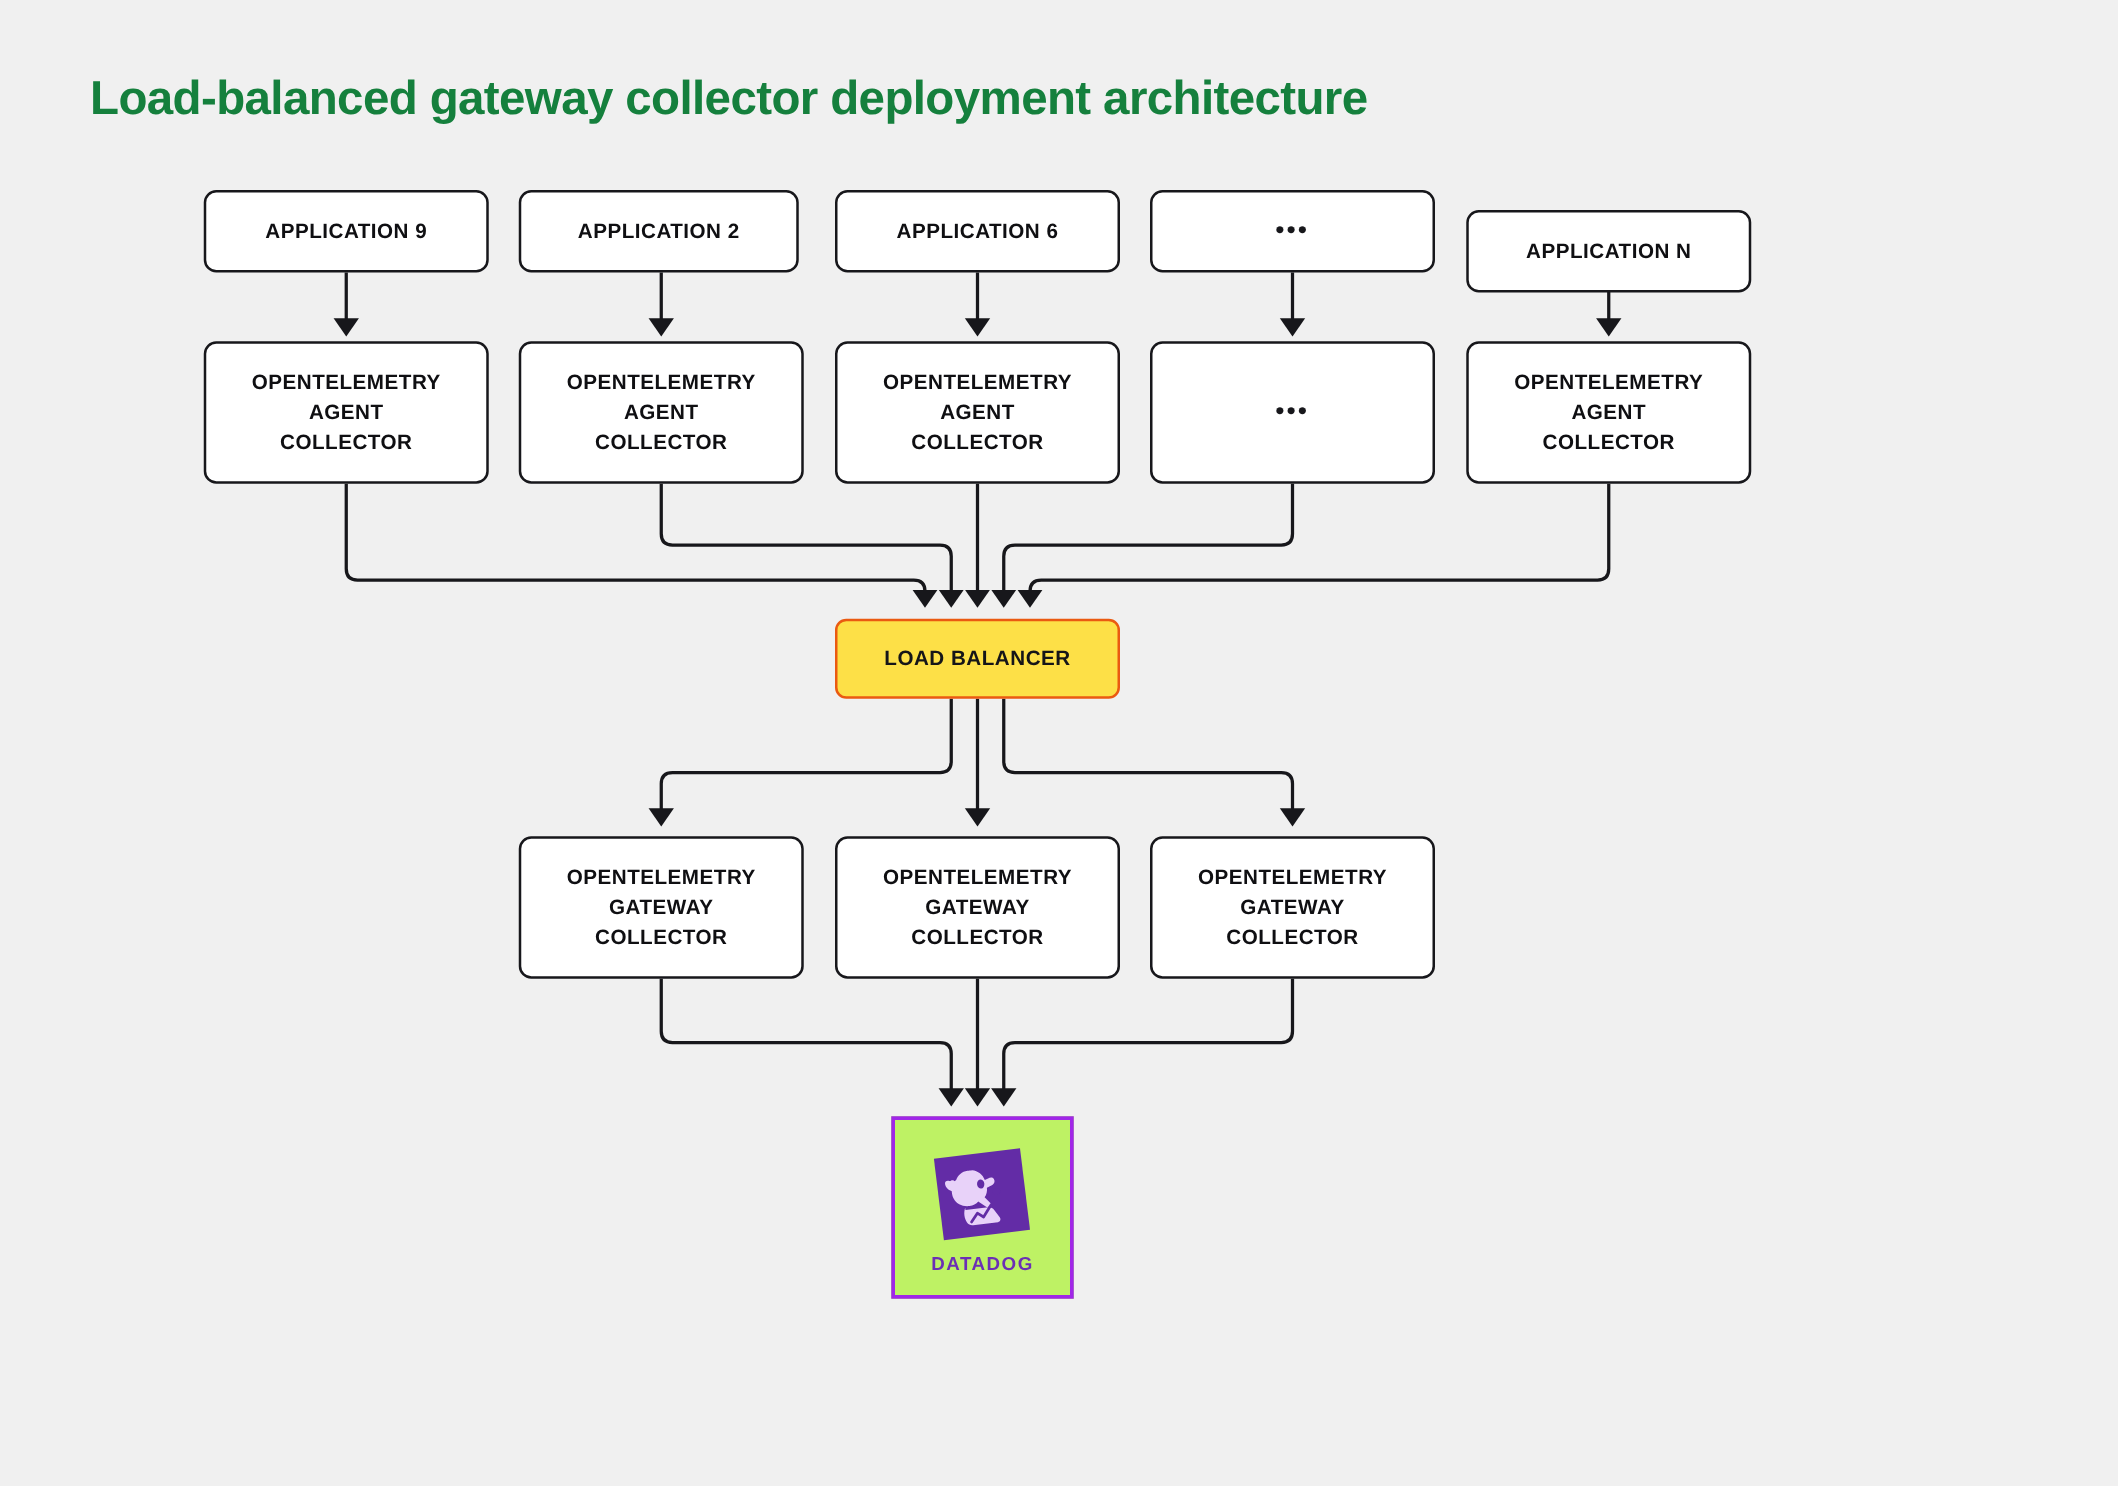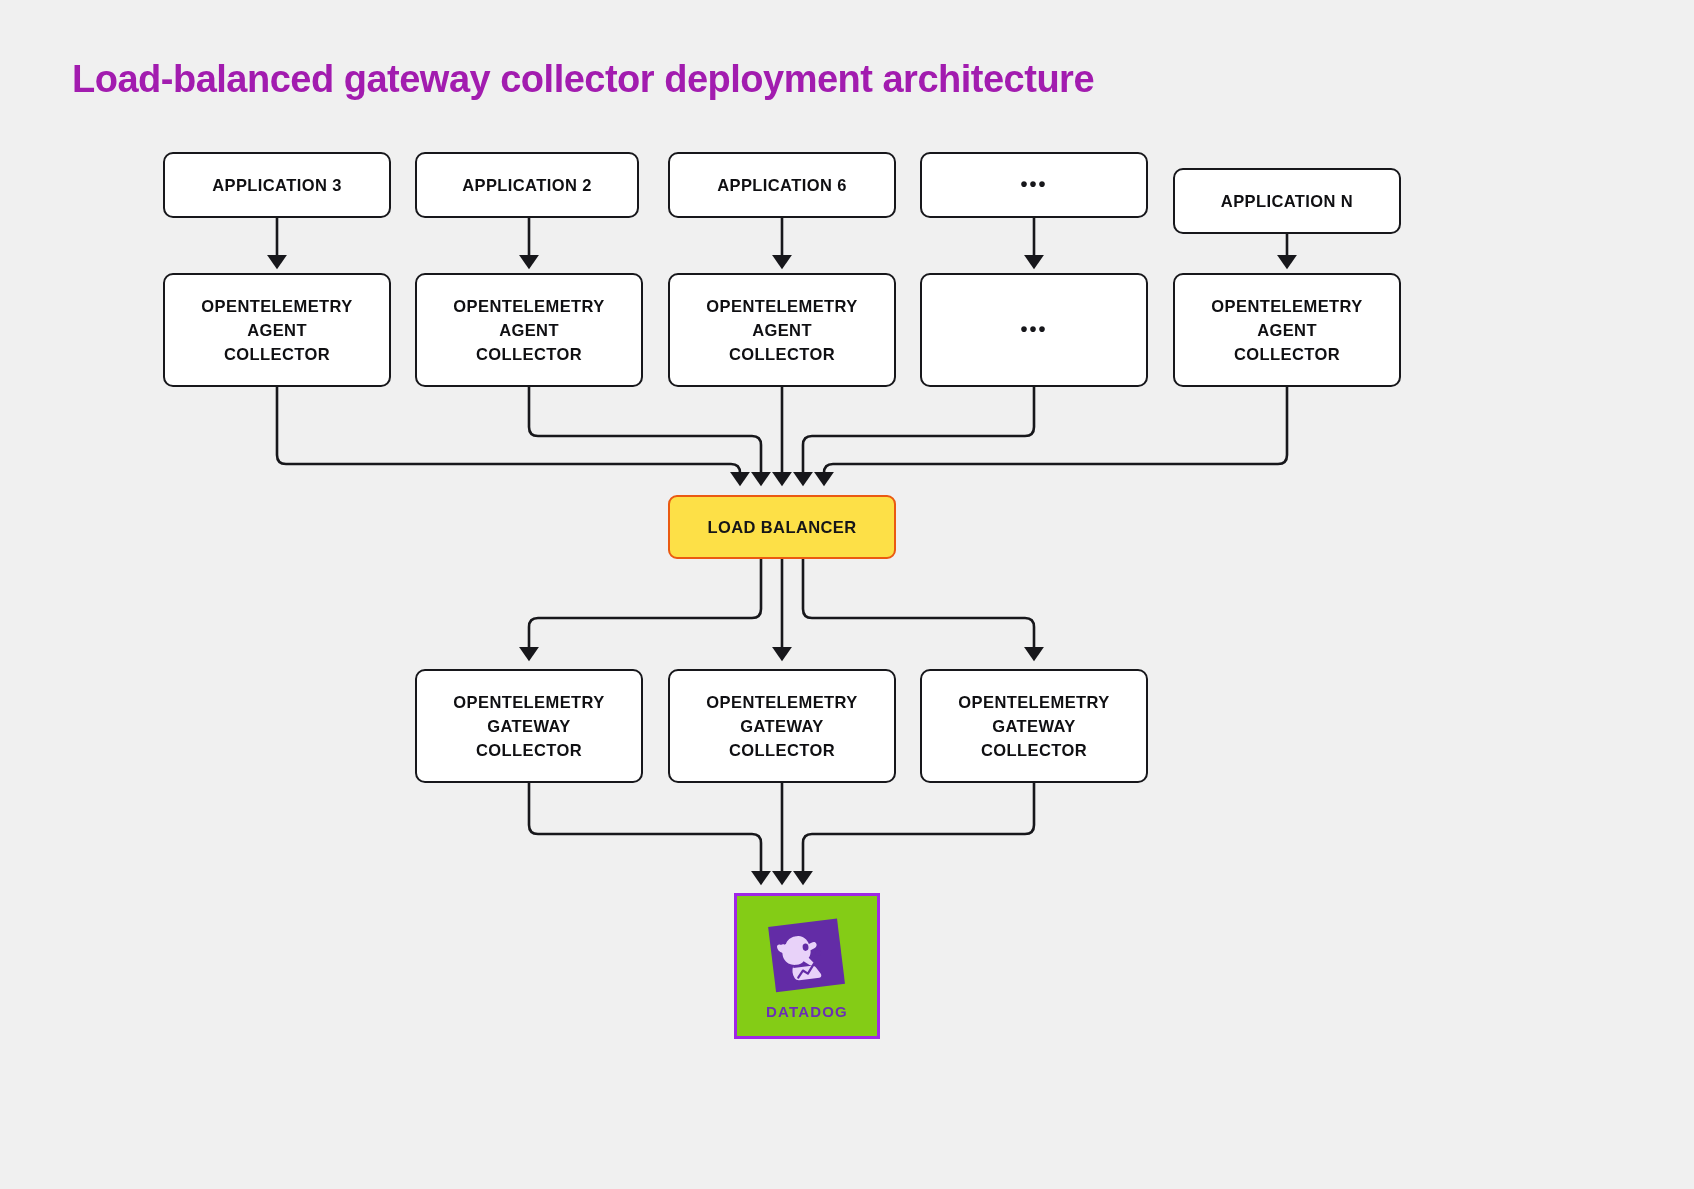--- a/index.html
+++ b/index.html
@@ -20,21 +20,21 @@
     width: 1694px;
     height: 1189px;
   }
   .diagram-title {
     position: absolute;
     left: 72px;
     top: 58px;
     font-family: "Liberation Sans", sans-serif;
     font-size: 38px;
     font-weight: bold;
-    color: #a21caf;
+    color: #15803d;
     letter-spacing: -0.5px;
     white-space: nowrap;
   }
   .node {
     position: absolute;
     box-sizing: border-box;
     border: 2.5px solid #17171b;
     border-radius: 10px;
     background: #ffffff;
     display: flex;
@@ -59,26 +59,25 @@
   .node.lb .node-label { color: #151518; }
   .node.ellipsis .node-label {
     font-size: 20px;
     letter-spacing: 2px;
     color: #17171b;
   }
   .dd-box {
     position: absolute;
     box-sizing: border-box;
     border: 3px solid #a026e8;
-    background: #84cc16;
+    background: #bef264;
     display: flex;
     flex-direction: column;
     align-items: center;
     justify-content: center;
-    margin-left: 21px;
   }
   .dd-logo { width: 92px; height: 84px; margin-top: 4px; }
   .dd-word {
     font-family: "Liberation Sans", sans-serif;
     font-weight: bold;
     font-size: 15px;
     letter-spacing: 1.2px;
     color: #6b2fb5;
     margin-top: 2px;
   }
@@ -113,21 +112,21 @@
 
     <path d="M529,783 L529,825 Q529,834 538,834 L752,834 Q761,834 761,843 L761,879" marker-end="url(#ah)"></path>
     <path d="M782,783 L782,879" marker-end="url(#ah)"></path>
     <path d="M1034,783 L1034,825 Q1034,834 1025,834 L812,834 Q803,834 803,843 L803,879" marker-end="url(#ah)"></path>
   </g>
 </svg>
 
 <div class="diagram-title">Load-balanced gateway collector deployment architecture</div>
 
 <div class="node" style="left:163px;top:152px;width:228px;height:66px;">
-  <span class="node-label">APPLICATION 3</span>
+  <span class="node-label">APPLICATION 9</span>
 </div>
 <div class="node" style="left:415px;top:152px;width:224px;height:66px;">
   <span class="node-label">APPLICATION 2</span>
 </div>
 <div class="node" style="left:668px;top:152px;width:228px;height:66px;">
   <span class="node-label">APPLICATION 6</span>
 </div>
 <div class="node ellipsis" style="left:920px;top:152px;width:228px;height:66px;">
   <span class="node-label">•••</span>
 </div>

